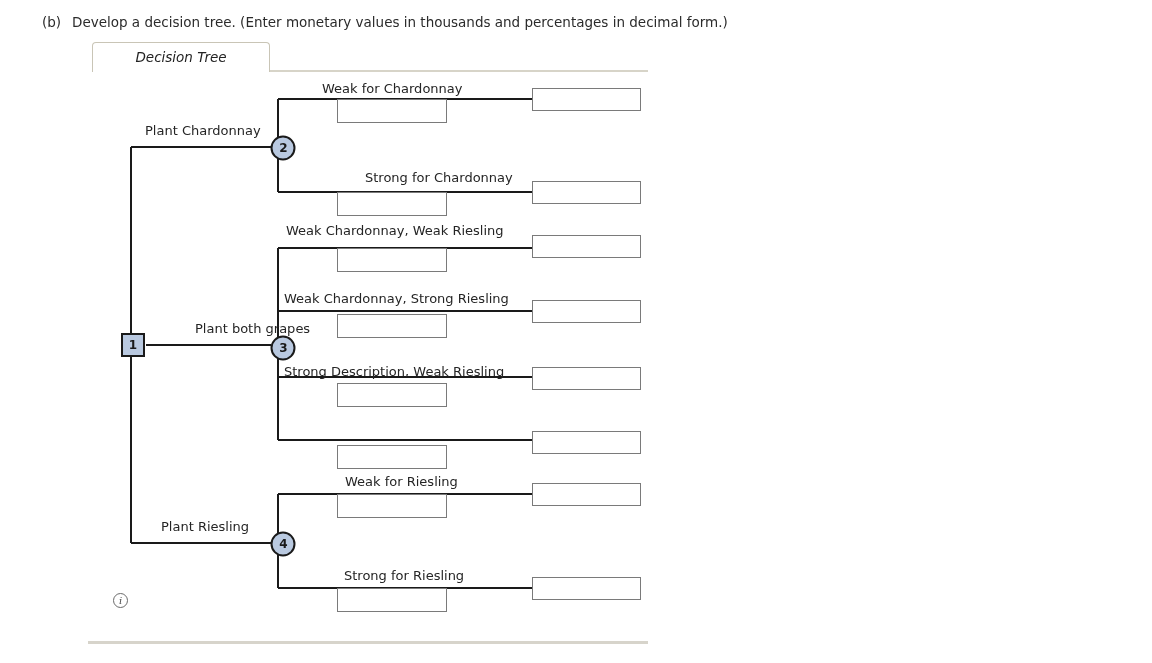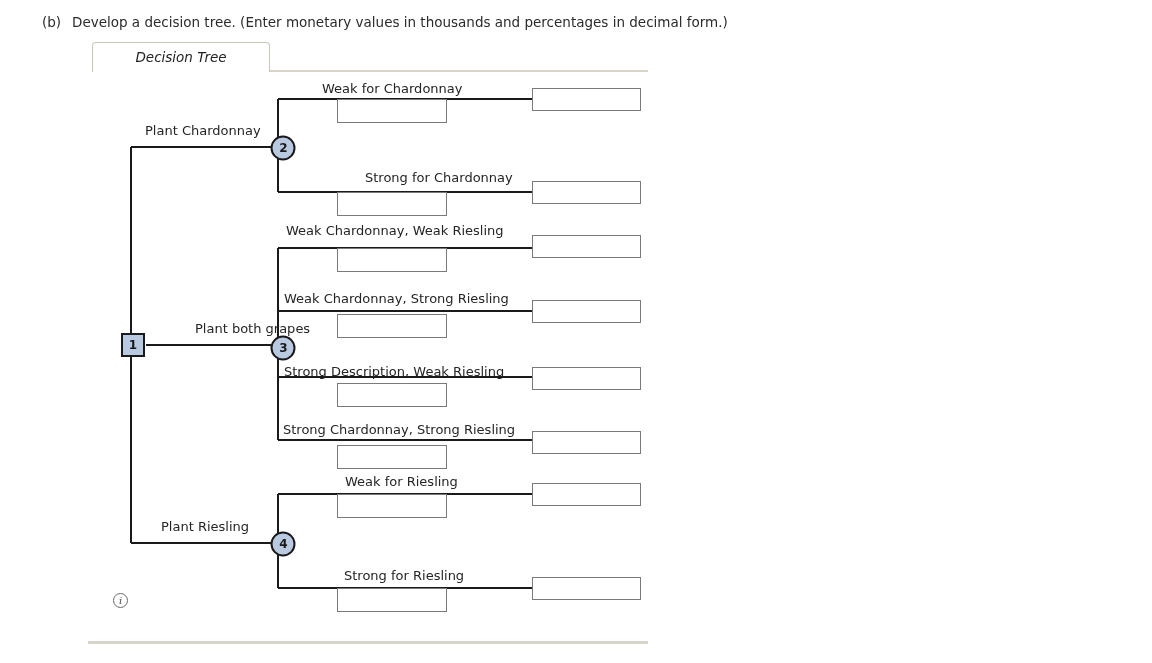--- a/index.html
+++ b/index.html
@@ -211,21 +211,20 @@
 
   <div class="branch-label" style="left:145px; top:124px;">Plant Chardonnay</div>
   <div class="branch-label" style="left:149px; top:322px;margin-left:46px;">Plant both grapes</div>
   <div class="branch-label" style="left:149px; top:520px;margin-left:12px;">Plant Riesling</div>
 
   <div class="branch-label" style="left:322px; top:82px;">Weak for Chardonnay</div>
   <div class="branch-label" style="left:321px; top:171px;margin-left:44px;">Strong for Chardonnay</div>
   <div class="branch-label" style="left:286px; top:224px;">Weak Chardonnay, Weak Riesling</div>
   <div class="branch-label" style="left:284px; top:292px;">Weak Chardonnay, Strong Riesling</div>
   <div class="branch-label" style="left:284px; top:365px;">Strong Description, Weak Riesling</div>
-  <div class="branch-label" style="left:283px; top:423px;">Strong Chardonnay, Strong Riesling</div>
   <div class="branch-label" style="left:345px; top:475px;">Weak for Riesling</div>
   <div class="branch-label" style="left:344px; top:569px;">Strong for Riesling</div>
 
   <input class="tree-input prob-input" type="text" style="left: 337px; top: 99px;" value="">
   <input class="tree-input prob-input" type="text" style="left: 337px; top: 192px;" value="">
   <input class="tree-input prob-input" type="text" style="left: 337px; top: 248px;" value="">
   <input class="tree-input prob-input" type="text" style="left: 337px; top: 314px;" value="">
   <input class="tree-input prob-input" type="text" style="left: 337px; top: 383px;" value="">
   <input class="tree-input prob-input" type="text" style="left: 337px; top: 445px;" value="">
   <input class="tree-input prob-input" type="text" style="left: 337px; top: 494px;" value="">

